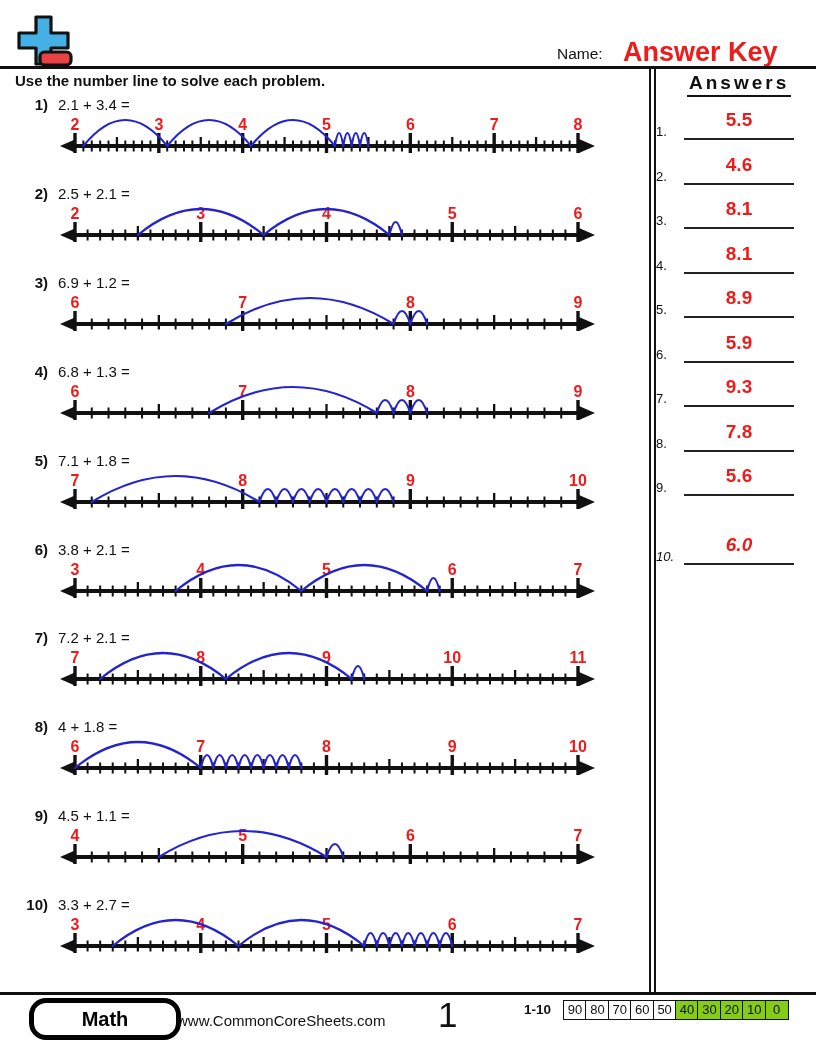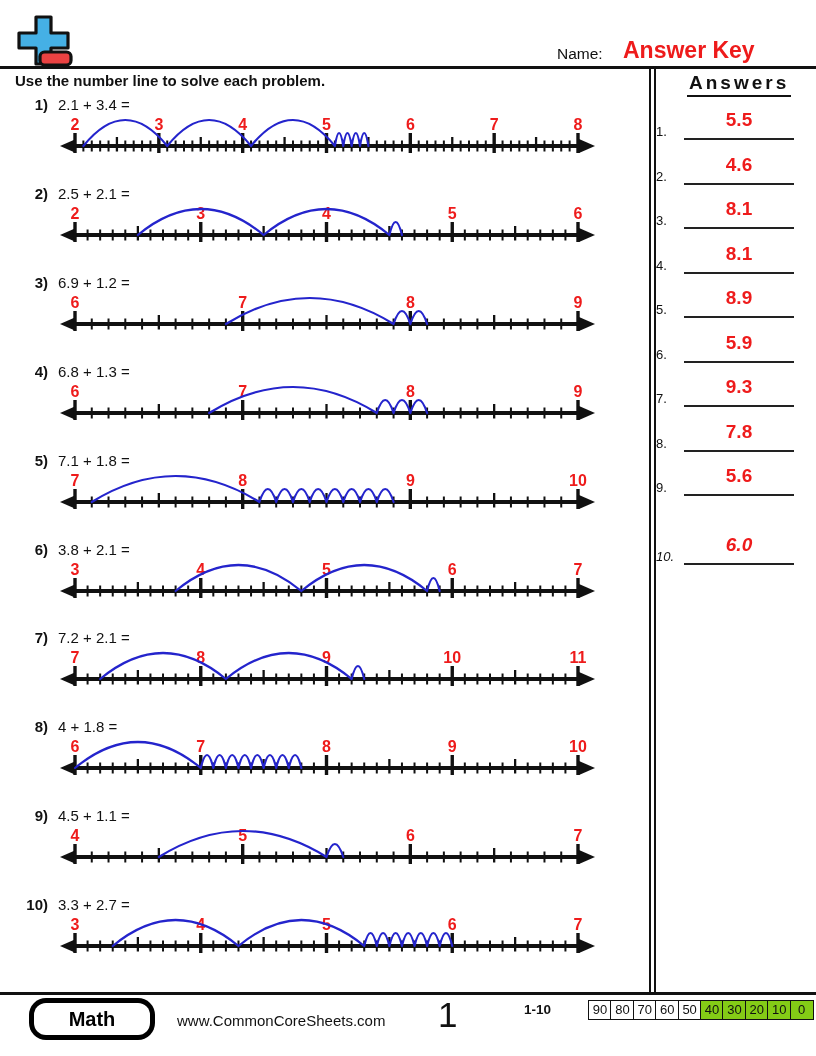--- a/index.html
+++ b/index.html
@@ -3,46 +3,46 @@
 <meta charset="utf-8">
 <style>
   html,body{margin:0;padding:0;background:#fff;}
   body{width:816px;height:1056px;font-family:"Liberation Sans",sans-serif;color:#111;}
   .page{position:relative;width:816px;height:1056px;background:#fff;overflow:hidden;}
 
   
   .logo{position:absolute;left:13px;top:14px;}
   .title{position:absolute;left:172px;top:41px;font-size:19px;font-weight:500;letter-spacing:.2px;}
   .name-label{position:absolute;left:557px;top:45px;font-size:15.5px;}
-  .answer-key{position:absolute;left:623px;top:37px;font-size:23px;font-weight:700;color:#ee1b1b;}
+  .answer-key{position:absolute;left:623px;top:37px;font-size:27px;font-weight:700;color:#ee1b1b;}
   .hrule{position:absolute;left:0;top:66px;width:816px;height:3px;background:#111;}
   .instruction{position:absolute;left:15px;top:72px;font-size:15px;font-weight:700;}
 
   
   .problem{position:absolute;left:0;width:650px;height:86px;}
   .pnum{position:absolute;left:0;top:0;width:48px;text-align:right;font-size:15px;font-weight:700;}
   .pexpr{position:absolute;left:58px;top:0;font-size:15px;}
   .nline{position:absolute;left:55px;top:10px;}
 
   
   .divider-v{position:absolute;left:649px;top:69px;height:924px;width:3px;border-left:2px solid #111;border-right:2px solid #111;}
   .answers-title{position:absolute;left:687px;top:72px;font-size:19px;font-weight:700;letter-spacing:3px;border-bottom:2.5px solid #111;padding:0 2px 1px 2px;}
   .answer-item{position:absolute;left:652px;width:146px;height:33px;}
   .answer-num{position:absolute;left:4px;bottom:1px;font-size:13px;}
   .answer-line{position:absolute;left:32px;right:4px;bottom:0;border-bottom:2px solid #222;text-align:center;}
   .answer-val{display:inline-block;color:#ee1b1b;font-size:19px;font-weight:700;padding-bottom:7px;}
 
   
   .frule{position:absolute;left:0;top:992px;width:816px;height:2.5px;background:#111;}
-  .badge{position:absolute;left:29px;top:998px;width:126px;height:42px;background:#000;border-radius:17px;}
+  .badge{position:absolute;left:29px;top:998px;width:152px;height:42px;background:#000;border-radius:17px;}
   .badge-inner{position:absolute;left:5px;top:5px;right:5px;bottom:5px;background:#fff;border-radius:12px;display:flex;align-items:center;justify-content:center;font-size:20px;font-weight:700;color:#000;}
   .site{position:absolute;left:177px;top:1012px;font-size:15px;}
   .pageno{position:absolute;left:438px;top:995px;font-size:35px;font-weight:400;}
   .range-label{position:absolute;left:524px;top:1002px;font-size:13.5px;font-weight:bold;}
-  .score-row{position:absolute;left:588px;top:1000px;display:flex;}
+  .score-row{position:absolute;left:563px;top:1000px;display:flex;}
   .score-cell{width:22px;height:18px;border:1.6px solid #111;margin-left:-1.6px;font-size:13px;line-height:18px;text-align:center;background:#fff;}
   .score-cell.shaded{background:#84cc16;}
   .score-cell:first-child{margin-left:0;}
 </style>
 </head>
 <body>
 
 <div class="page">
 
   <svg class="logo" width="62" height="56" viewBox="0 0 62 56">

